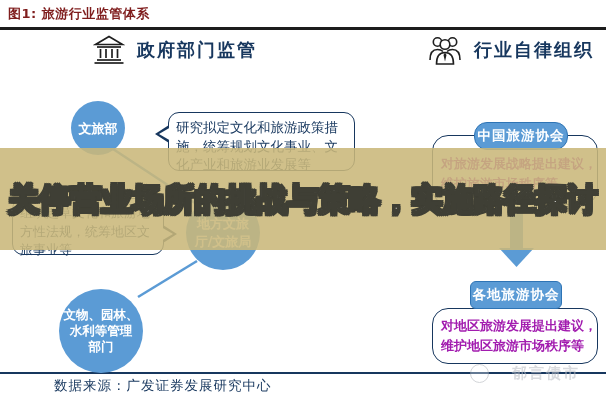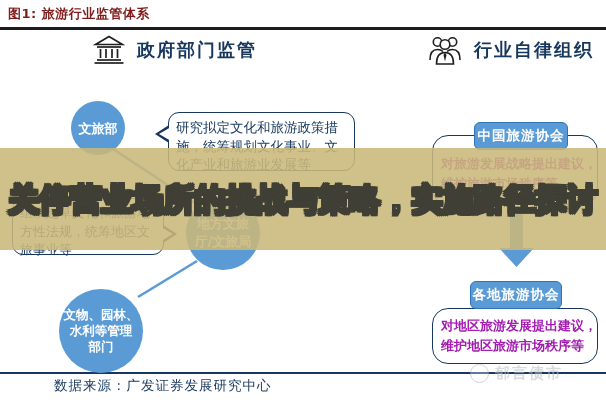--- a/index.html
+++ b/index.html
@@ -39,21 +39,21 @@
   .t-in-right{border-top:7px solid transparent;border-bottom:7px solid transparent;border-left:12px solid #ffffff;}
   
   .outer-box{position:absolute;background:#fff;border:1.8px solid #17375e;border-radius:16px;box-sizing:border-box;}
   .outer-box1{left:432px;top:135px;width:166px;height:70px;}
   .outer-box2{left:432px;top:308px;width:166px;height:56px;}
   .assoc-label{
     position:absolute;background:#5b9bd5;border:1.5px solid #2e74b5;border-radius:6px;
     color:#fff;font-family:"DejaVu Serif",serif;font-size:13.5px;font-weight:700;letter-spacing:1px;
     display:flex;align-items:center;justify-content:center;box-sizing:border-box;
   }
-  .assoc-label1{left:474px;top:122px;width:94px;height:28px;}
+  .assoc-label1{left:474px;top:122px;width:94px;height:28px;border-radius:13px;}
   .assoc-label2{left:470px;top:281px;width:92px;height:28px;}
   .assoc-desc{
     position:absolute;font-family:"DejaVu Serif",serif;color:#a21caf;font-weight:600;
     font-size:13px;line-height:19.5px;
   }
   .assoc-desc1{left:441px;top:154px;width:158px;}
   .assoc-desc2{left:441px;top:316px;width:158px;}
   
   .banner{
     position:absolute;left:0;top:148px;width:606px;height:102px;
@@ -62,21 +62,21 @@
   }
   .banner .ln{
     font-size:31px;font-weight:900;color:#ffffff;line-height:42px;white-space:nowrap;
     -webkit-text-stroke:1.5px #3f3f35;
     text-shadow:-2px -2px 0 #3f3f35,2px -2px 0 #3f3f35,-2px 2px 0 #3f3f35,2px 2px 0 #3f3f35,
                 0 -2px 0 #3f3f35,0 2px 0 #3f3f35,-2px 0 0 #3f3f35,2px 0 0 #3f3f35;
   }
   
   .footer-rule{position:absolute;left:0;top:372px;width:606px;height:2px;background:#17375e;}
   .source{position:absolute;left:10px;top:377px;font-family:"DejaVu Serif",serif;font-size:13.5px;color:#17375e;letter-spacing:1px;margin-left:44px;}
-  .watermark{position:absolute;left:470px;top:364px;display:flex;align-items:flex-end;gap:6px;z-index:25;opacity:.55;}
+  .watermark{position:absolute;left:470px;top:364px;display:flex;align-items:flex-end;gap:23px;z-index:25;opacity:.55;}
   .watermark .wm-circle{width:17px;height:17px;border:1.5px solid #aeb2b8;border-radius:50%;background:rgba(255,255,255,.6);}
   .watermark .wm-text{font-size:15px;font-weight:700;letter-spacing:2px;color:#b9bdc4;}
   svg{display:block;}
   .connector-layer{position:absolute;left:0;top:0;z-index:1;}
   .layer{position:absolute;z-index:2;}
 </style>
 </head>
 <body>
 
 <div class="page">

